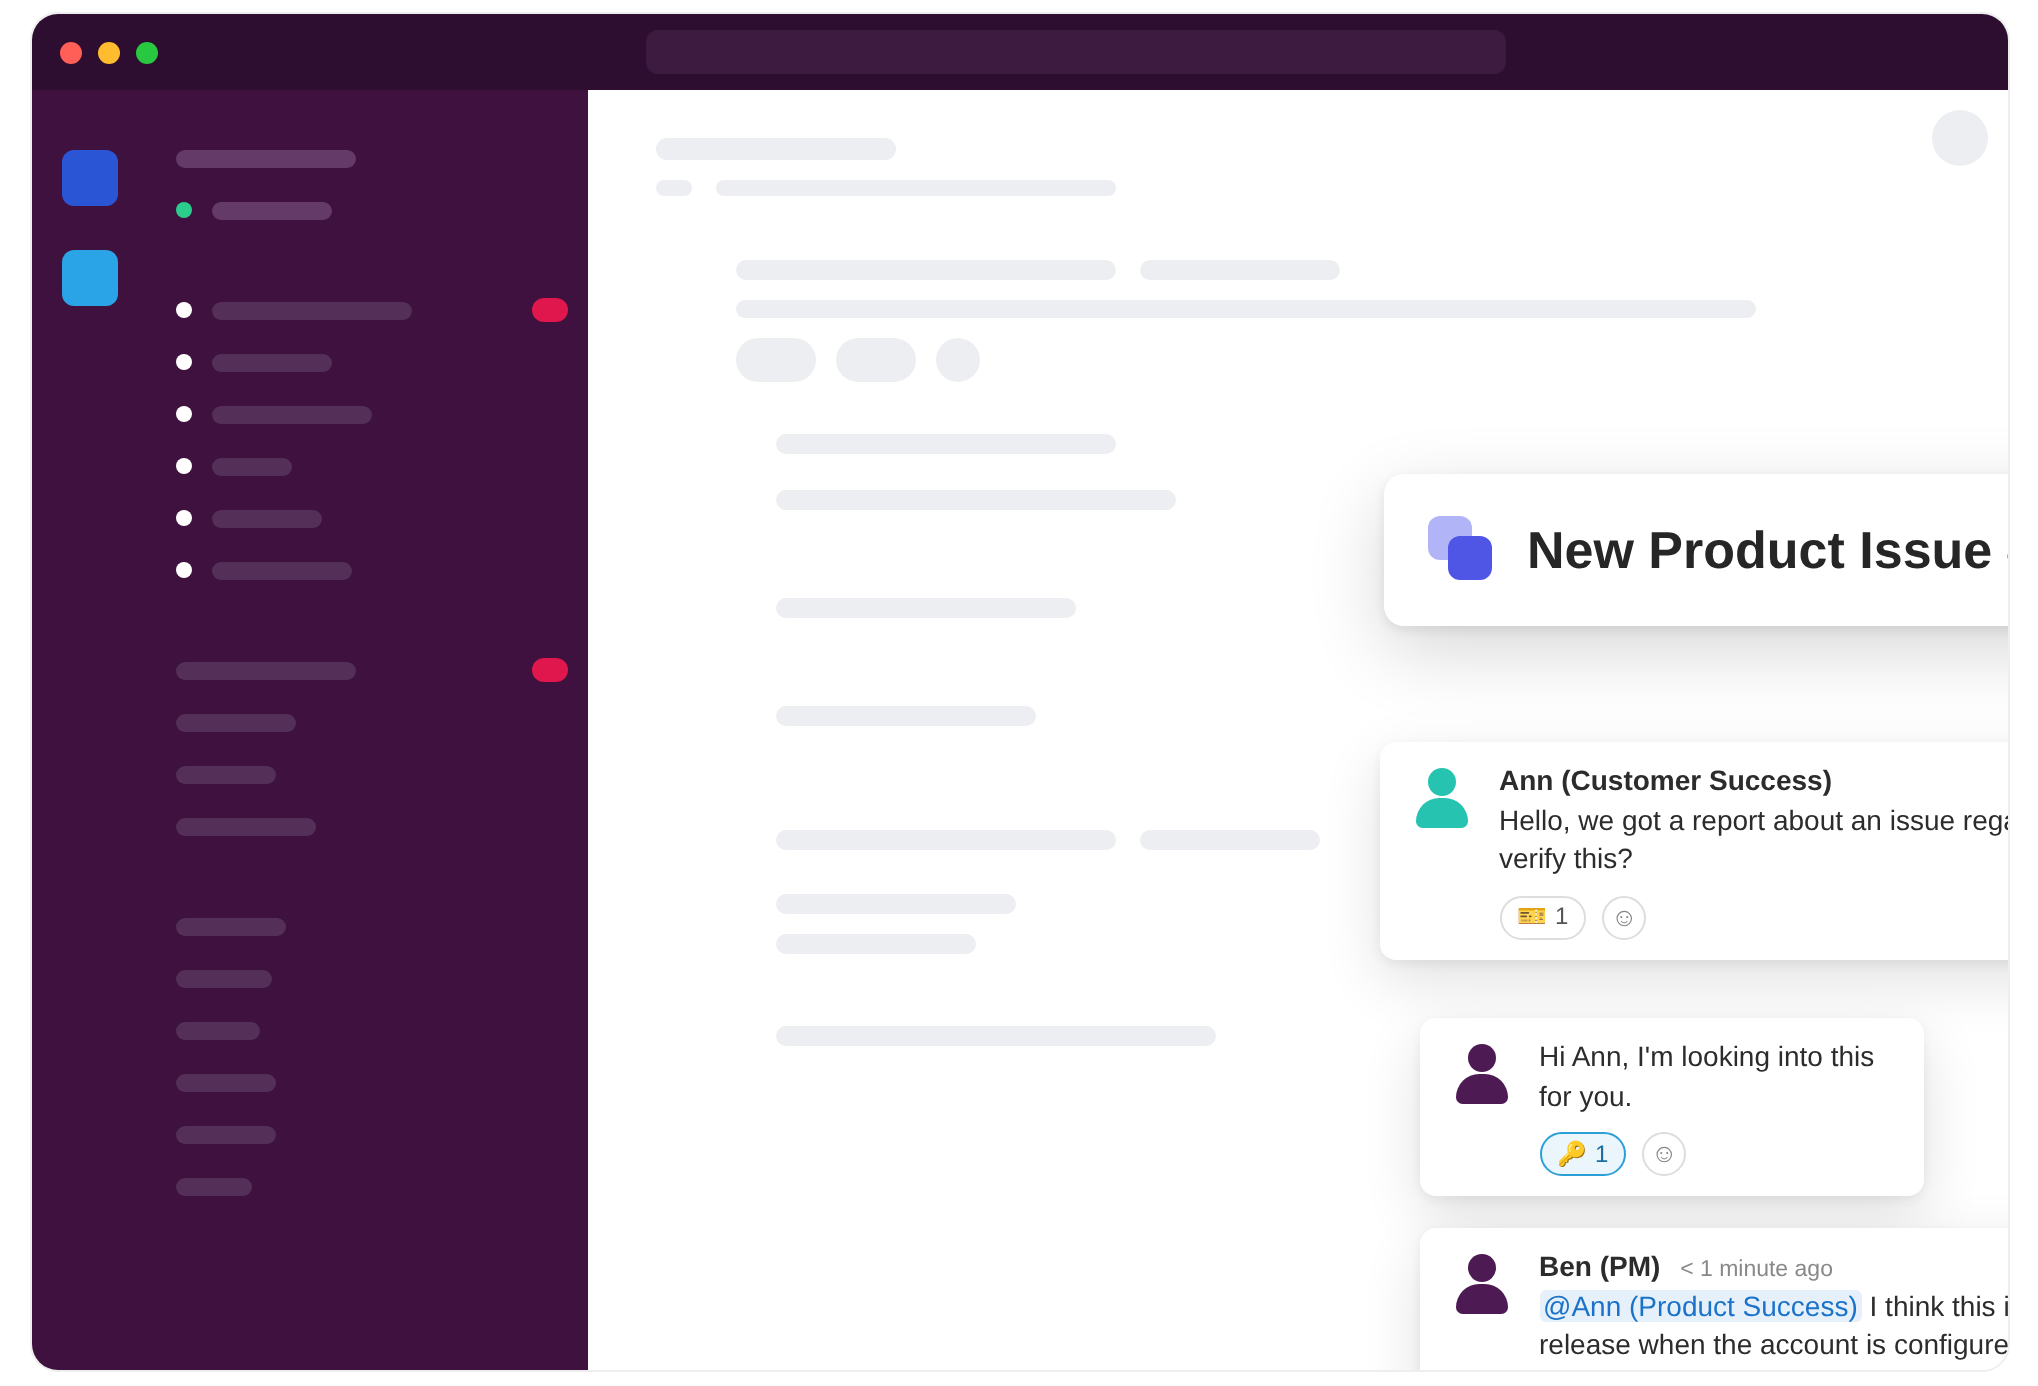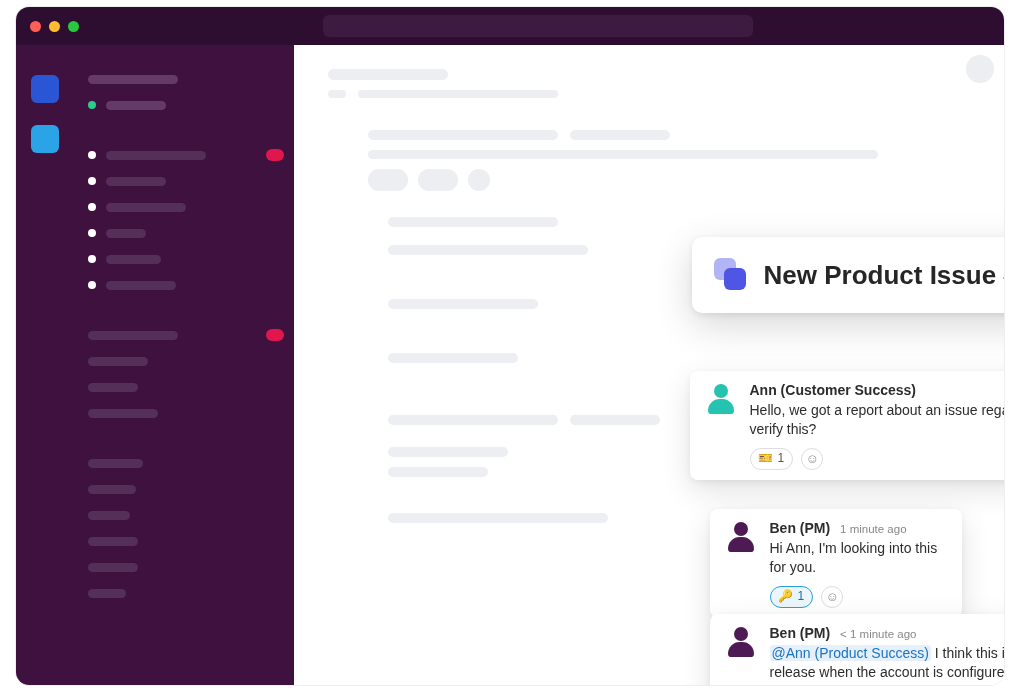--- a/index.html
+++ b/index.html
@@ -324,24 +324,20 @@
           </div>
         </div>
       </div>
 
       <div class="msg m2">
         <div class="av purple">
             <div class="head"></div>
             <div class="body2"></div>
           </div>
         <div class="msg-body">
-          <div>
-            <span class="author">Ben (PM)</span>
-            <span class="ts">1 minute ago</span>
-          </div>
           <div>Hi Ann, I'm looking into this for you.</div>
           <div class="reacts">
             <div class="react-pill active">
               <span>🔑</span>
               <span>1</span>
             </div>
             <div class="add-react">
               <span>☺</span>
             </div>
           </div>

